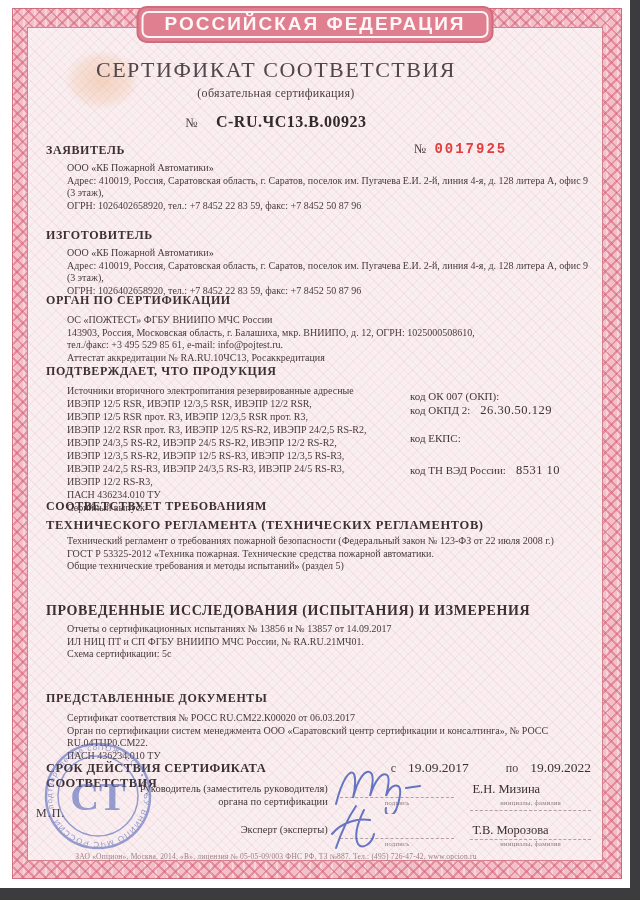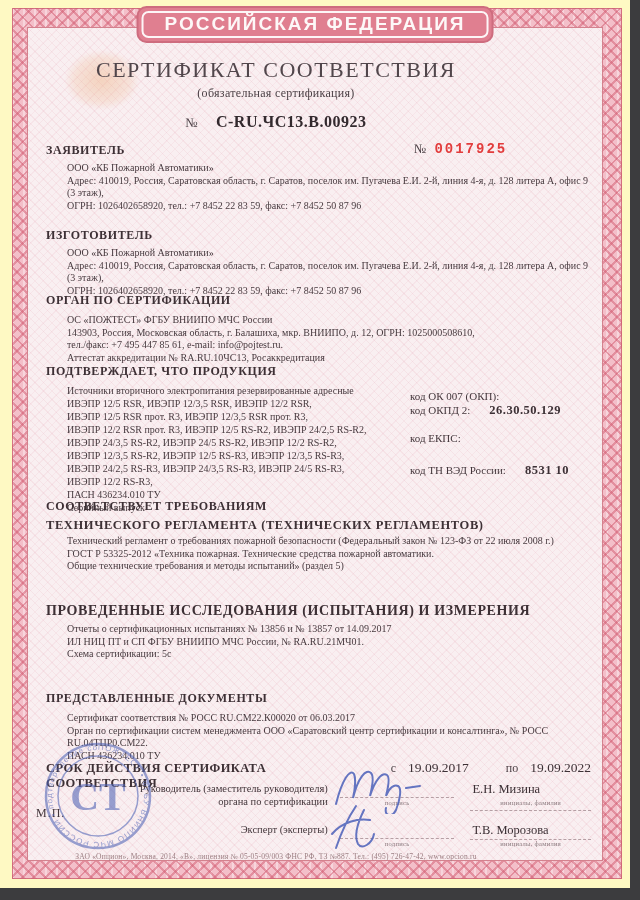--- a/index.html
+++ b/index.html
@@ -1,21 +1,21 @@
 <!DOCTYPE html>
 <html><head>
 <meta charset="utf-8">
 <style>
   * { margin:0; padding:0; box-sizing:border-box; }
   html,body { width:640px; height:900px; }
   body { font-family:"Liberation Serif", serif; background:#3c3c3e; position:relative; overflow:hidden; }
 
   .paper {
     position:absolute; left:0; top:0; width:630px; height:888px;
-    background:#fef9c3;
+    background:#ffffff;
   }
   
   .band {
     position:absolute; left:12px; top:8px; right:8px; bottom:9px;
     background-color:#f3bfc9;
     background-image:
       repeating-linear-gradient(45deg, rgba(211,95,116,.50) 0 2px, transparent 2px 8px),
       repeating-linear-gradient(-45deg, rgba(211,95,116,.50) 0 2px, transparent 2px 8px),
       repeating-linear-gradient(90deg, rgba(255,255,255,.35) 0 2px, transparent 2px 11px);
     box-shadow: inset 0 0 0 1px rgba(201,92,111,.8);
@@ -66,21 +66,21 @@
   .blank-no .digits { font-family:"Liberation Mono", monospace; font-size:14px; font-weight:bold; color:#e23c3c; letter-spacing:2px; }
 
   .sec { position:absolute; }
   .sec .sec-body { margin-top:4px; }
 
   .prod-cols { display:flex; margin-top:5px; }
   .prod-left { width:352px; }
   .prod-right{ margin-left:12px; padding-top:6px; }
   .code-row  { display:flex; align-items:baseline; }
   .code-row .c-lbl { font-size:11px; color:#43363b; }
-  .code-row .c-val { font-size:12.5px; color:#3d3136; margin-left:19px; letter-spacing:.5px;font-weight:bold; }
+  .code-row .c-val { font-size:12.5px; color:#3d3136; margin-left:10px; letter-spacing:.5px; }
   .code-okpd  { margin-top:1px; }
   .code-ekps  { margin-top:14px; }
   .code-tnved { margin-top:19px; }
 
   .validity { display:flex; align-items:baseline; }
   .validity .v-head { font-size:12.5px; font-weight:bold; color:#3d3035; letter-spacing:.4px; }
   .validity .v-lbl  { font-size:12px; color:#4a3f44; margin-left:12px; }
   .validity .v-date { font-size:13.5px; color:#3d3136; margin-left:12px; }
   .validity .v-lbl2 { margin-left:37px; }
 
@@ -147,21 +147,21 @@
       <p>Адрес: 410019, Россия, Саратовская область, г. Саратов, поселок им. Пугачева Е.И. 2-й, линия 4-я, д. 128 литера А, офис 9 (3 этаж),</p>
       <p>ОГРН: 1026402658920, тел.: +7 8452 22 83 59, факс: +7 8452 50 87 96</p>
     </div>
   </div>
 
   <div class="sec content-l" style="top:293px;">
     <div class="sec-head">ОРГАН ПО СЕРТИФИКАЦИИ</div>
     <div class="body-txt" style="margin-top:6px;">
       <p>ОС «ПОЖТЕСТ» ФГБУ ВНИИПО МЧС России</p>
       <p>143903, Россия, Московская область, г. Балашиха, мкр. ВНИИПО, д. 12, ОГРН: 1025000508610,</p>
-      <p>тел./факс: +7 495 447 85 61, e-mail: info@pojtest.ru.</p>
+      <p>тел./факс: +3 495 529 85 61, e-mail: info@pojtest.ru.</p>
       <p>Аттестат аккредитации № RA.RU.10ЧС13, Росаккредитация</p>
     </div>
   </div>
 
   <div class="sec content-l" style="top:364px;">
     <div class="sec-head">ПОДТВЕРЖДАЕТ, ЧТО ПРОДУКЦИЯ</div>
     <div class="prod-cols">
       <div class="prod-left body-txt" style="line-height:13px;">
         <p>Источники вторичного электропитания резервированные адресные</p>
         <p>ИВЭПР 12/5 RSR, ИВЭПР 12/3,5 RSR, ИВЭПР 12/2 RSR,</p>

